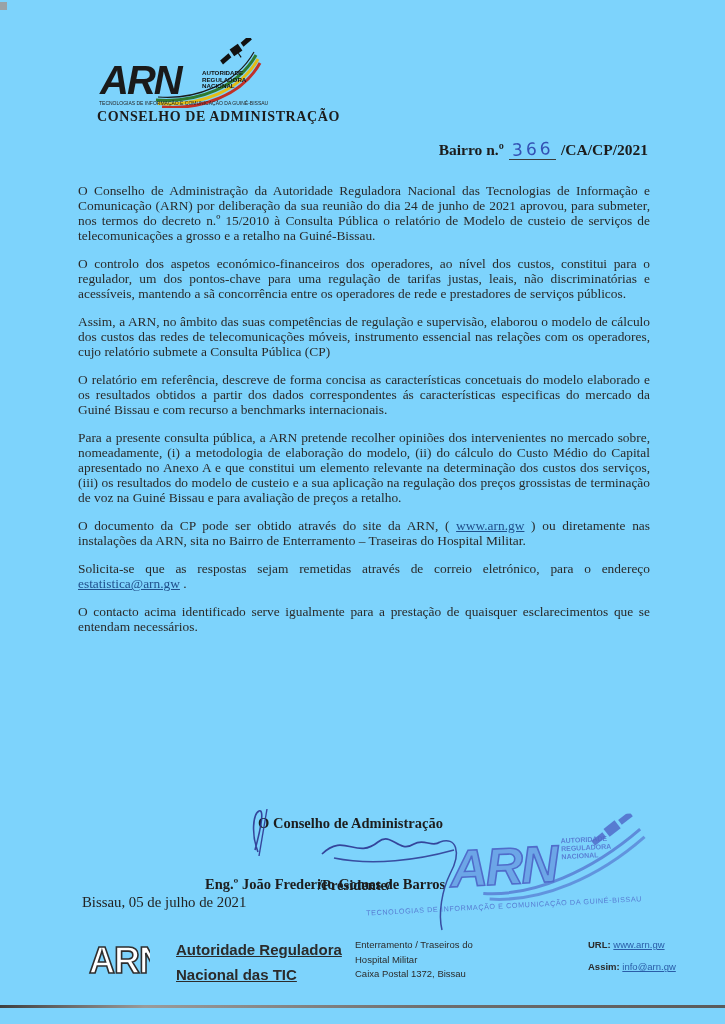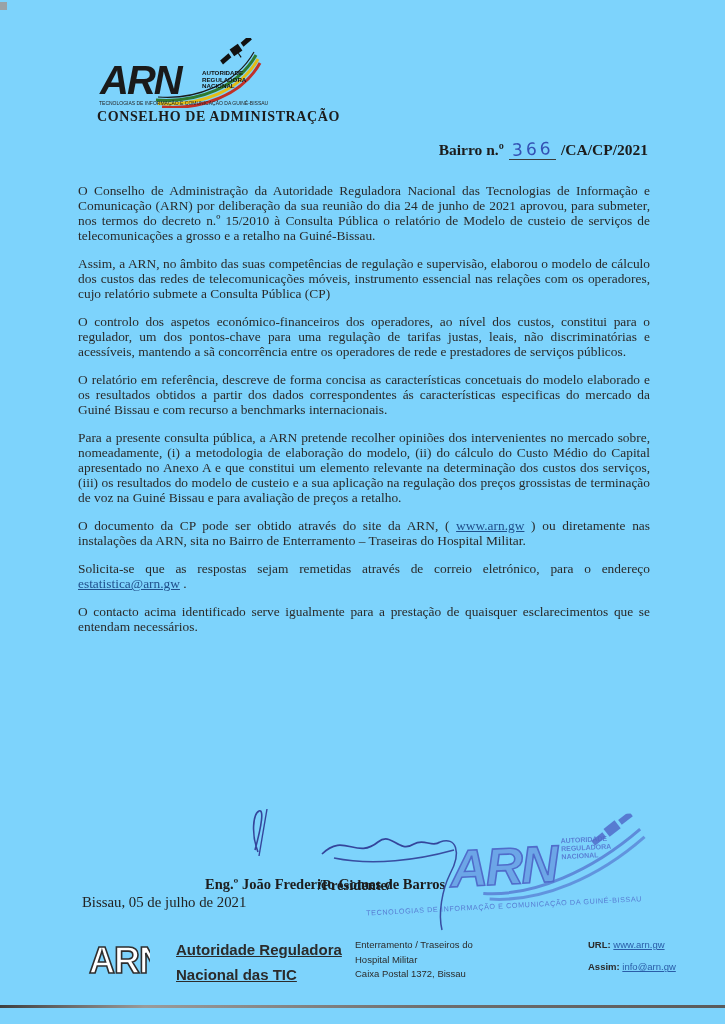--- a/index.html
+++ b/index.html
@@ -85,29 +85,30 @@
   <div class="dept">CONSELHO DE ADMINISTRAÇÃO</div>
 
   <div class="aviso">
     <span>Bairro n.º</span>
     <span class="num-slot"><span class="num">366</span></span>
     <span>/CA/CP/2021</span>
   </div>
 
   <div class="body-text">
     <p><span>O Conselho de Administração da Autoridade Reguladora Nacional das Tecnologias de Informação e Comunicação (ARN) por deliberação da sua reunião do dia 24 de junho de 2021 aprovou, para submeter, nos termos do decreto n.º 15/2010 à Consulta Pública o relatório de Modelo de custeio de serviços de telecomunicações a grosso e a retalho na Guiné-Bissau.</span></p>
+    <p><span>O controlo dos aspetos económico-financeiros dos operadores, ao nível dos custos, constitui para o regulador, um dos pontos-chave para uma regulação de tarifas justas, leais, não discriminatórias e acessíveis, mantendo a sã concorrência entre os operadores de rede e prestadores de serviços públicos.</span></p>
     <p><span>Assim, a ARN, no âmbito das suas competências de regulação e supervisão, elaborou o modelo de cálculo dos custos das redes de telecomunicações móveis, instrumento essencial nas relações com os operadores, cujo relatório submete a Consulta Pública (CP)</span></p>
-    <p><span>O controlo dos aspetos económico-financeiros dos operadores, ao nível dos custos, constitui para o regulador, um dos pontos-chave para uma regulação de tarifas justas, leais, não discriminatórias e acessíveis, mantendo a sã concorrência entre os operadores de rede e prestadores de serviços públicos.</span></p>
     <p><span>O relatório em referência, descreve de forma concisa as características concetuais do modelo elaborado e os resultados obtidos a partir dos dados correspondentes ás características especificas do mercado da Guiné Bissau e com recurso a benchmarks internacionais.</span></p>
     <p><span>Para a presente consulta pública, a ARN pretende recolher opiniões dos intervenientes no mercado sobre, nomeadamente, (i) a metodologia de elaboração do modelo, (ii) do cálculo do Custo Médio do Capital apresentado no Anexo A e que constitui um elemento relevante na determinação dos custos dos serviços, (iii) os resultados do modelo de custeio e a sua aplicação na regulação dos preços grossistas de terminação de voz na Guiné Bissau e para avaliação de preços a retalho.</span></p>
     <p><span>O documento da CP pode ser obtido através do site da ARN, ( </span><span class="link">www.arn.gw</span><span> ) ou diretamente nas instalações da ARN, sita no Bairro de Enterramento – Traseiras do Hospital Militar.</span></p>
     <p><span>Solicita-se que as respostas sejam remetidas através de correio eletrónico, para o endereço </span><span class="link">estatistica@arn.gw</span><span> .</span></p>
     <p><span>O contacto acima identificado serve igualmente para a prestação de quaisquer esclarecimentos que se entendam necessários.</span></p>
   </div>
 
+  <div class="sig-council">O Conselho de Administração</div>
   <div class="sig-name">Eng.º João Frederico Gomes de Barros</div>
   <div class="sig-role">/Presidente/</div>
   <div class="sig-date">Bissau, 05 de julho de 2021</div>
 
   <svg class="sig-premark" width="30" height="52" viewBox="0 0 30 52">
     <path d="M14,46 C7,28 9,8 15,5 C20,3 18,18 11,44" fill="none" stroke="#2c3590" stroke-width="1.6" opacity="0.9"></path>
     <path d="M23,3 L15,50" fill="none" stroke="#2c3590" stroke-width="1.4" opacity="0.9"></path>
   </svg>
   <svg class="sig-flourish" width="160" height="104" viewBox="0 0 160 104">
     <path d="M4,24 C26,2 38,30 60,12 C74,1 80,24 96,14 C106,8 114,18 122,12" fill="none" stroke="#2c3590" stroke-width="1.7" opacity="0.9"></path>

